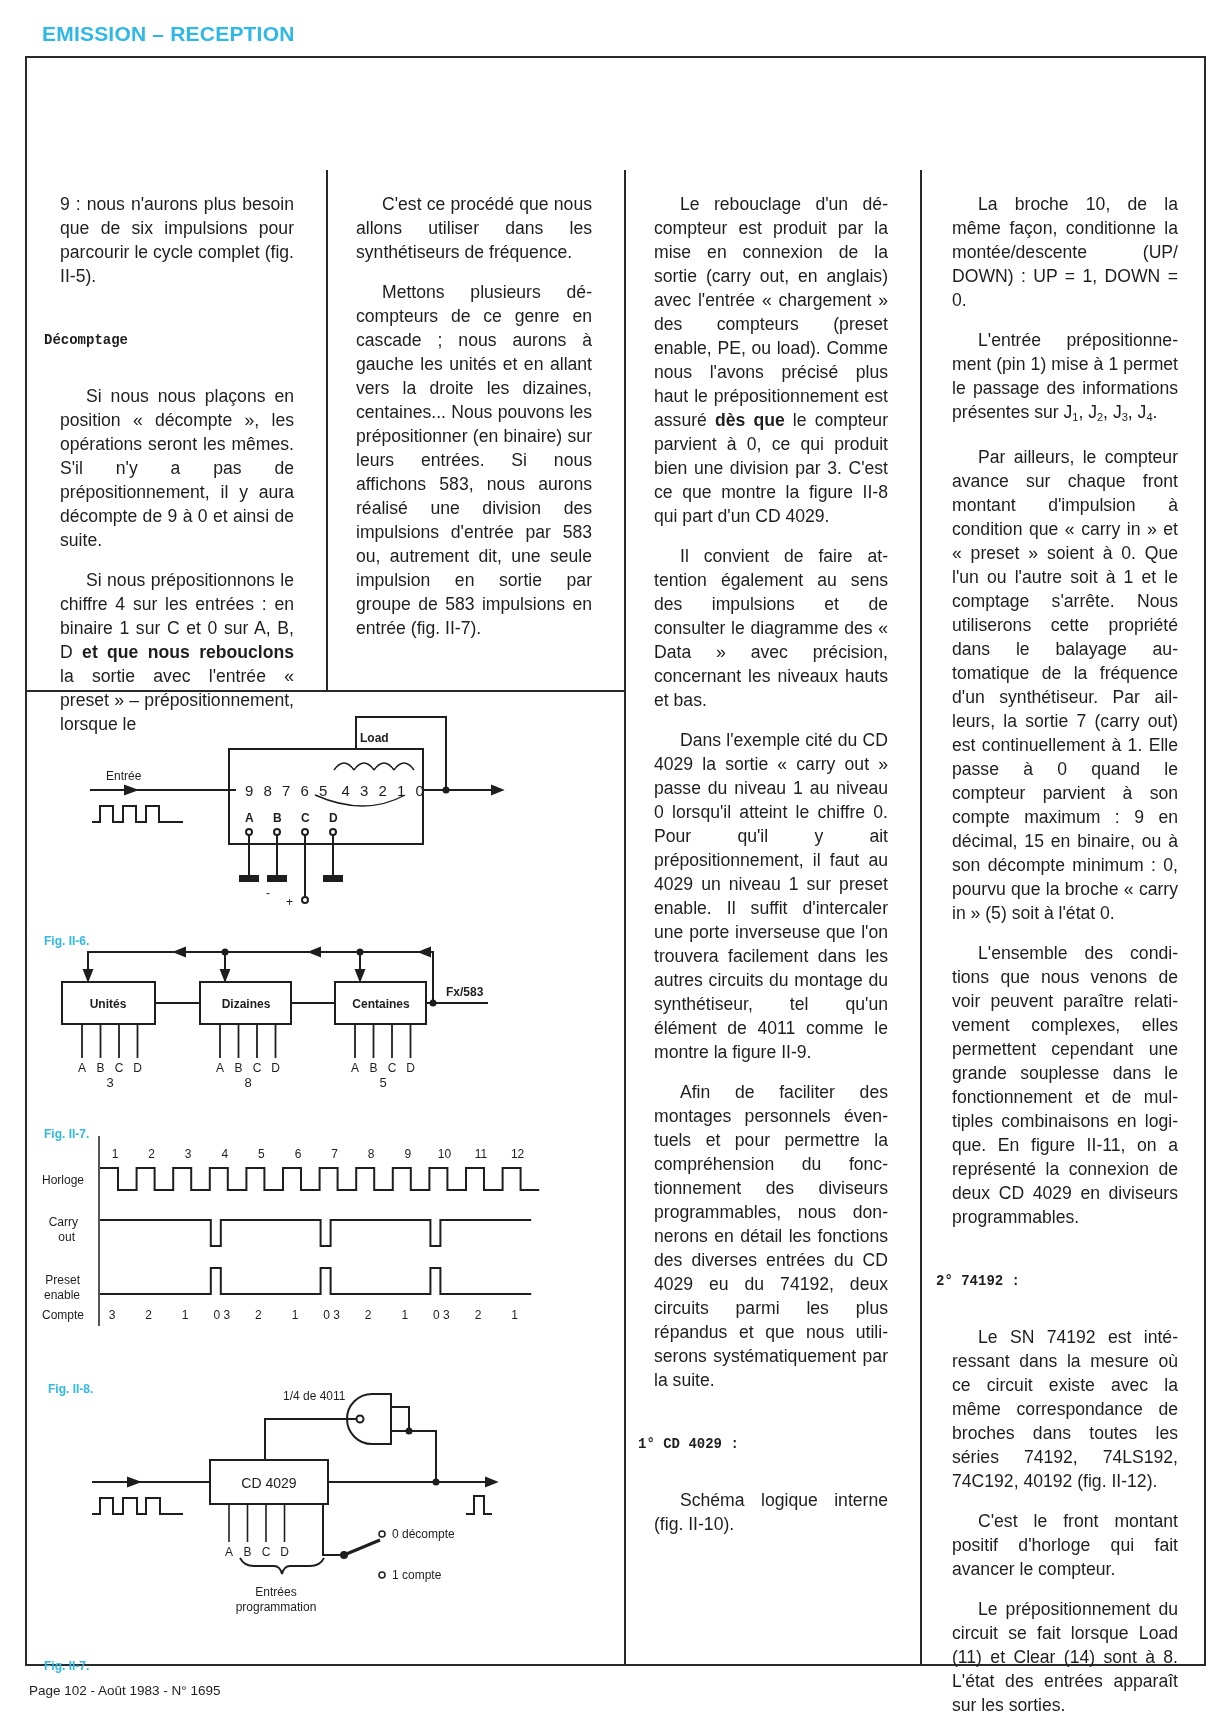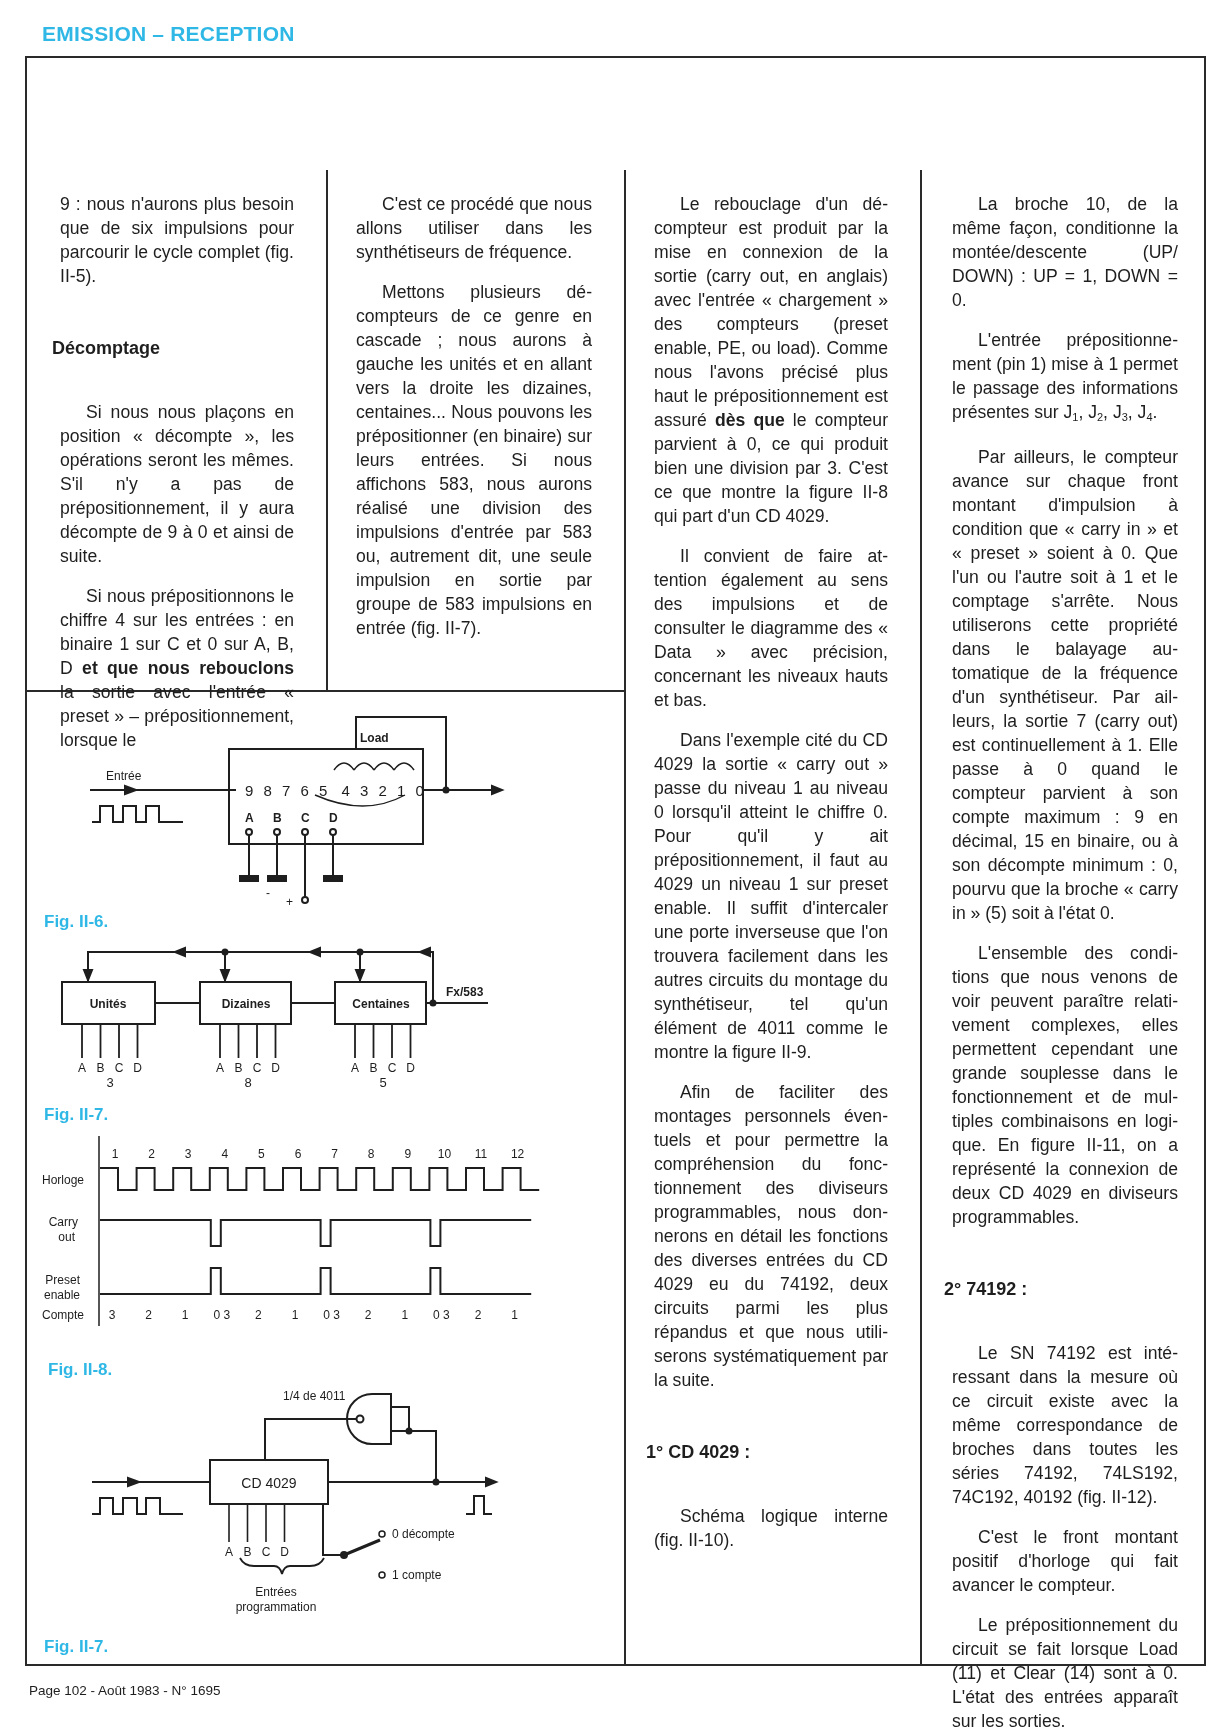--- a/index.html
+++ b/index.html
@@ -2,29 +2,29 @@
 <html><head>
 <meta charset="utf-8">
 <style>
   html, body { margin: 0; padding: 0; background: #ffffff; }
   body { width: 1232px; height: 1728px; position: relative; overflow: hidden; font-family: "Liberation Sans", "DejaVu Sans", sans-serif; color: #1e1e1e; }
   .header-title { position: absolute; left: 27px; top: 22px; font-size: 21px; font-weight: bold; color: #2fb8e6; letter-spacing: 0.2px; margin-left: 15px; }
   .frame { position: absolute; left: 25px; top: 56px; width: 1181px; height: 1610px; border: 2px solid #2a2a2a; box-sizing: border-box; }
   .col { position: absolute; font-size: 17.6px; line-height: 24px; text-align: justify; hyphens: manual; }
   .col p { margin: 16px; text-indent: 26px; }
   .col p.noindent { text-indent: 0; }
-  .col h3 { margin: 8px; font-size: 18px; font-weight: bold; text-indent: 0; }
+  .col h3 { margin: 0; font-size: 14px; font-weight: bold; text-indent: 0; font-family: Liberation Mono, monospace; }
   .col b { font-weight: bold; }
   .col1 { left: 44px; top: 176px; width: 266px; }
   .col2 { left: 340px; top: 176px; width: 268px; }
   .col3 { left: 638px; top: 176px; width: 266px; }
   .col4 { left: 936px; top: 176px; width: 258px; }
   .vline { position: absolute; width: 2px; background: #2a2a2a; }
   .hline { position: absolute; height: 2px; background: #2a2a2a; }
-  .fig-caption { position: absolute; font-size: 17px; font-weight: bold; color: #2fb8e6; }
+  .fig-caption { position: absolute; font-size: 12px; font-weight: bold; color: #2fb8e6; margin-top: 22px; }
   .fig { position: absolute; }
   .fig svg { overflow: visible; }
   .fig text { font-family: "Liberation Sans", "DejaVu Sans", sans-serif; fill: #1e1e1e; }
   .footer { position: absolute; left: 29px; top: 1683px; font-size: 13.5px; font-weight: normal; color: #1e1e1e; }
   .sub { font-size: 11px; vertical-align: -3px; }
   .spacer { height: 24px; }
 </style>
 </head>
 <body>
 
@@ -65,21 +65,21 @@
 <div class="col col4">
   <p>La broche 10, de la même façon, conditionne la montée/descente (UP/ DOWN) : UP = 1, DOWN = 0.</p>
   <p><span>L'entrée prépositionne­ment (pin 1) mise à 1 per­met le passage des infor­mations présentes sur J</span><span class="sub">1</span>, J<span class="sub">2</span>, J<span class="sub">3</span>, J<span class="sub">4</span>.</p>
   <p>Par ailleurs, le compteur avance sur chaque front montant d'impulsion à condition que « carry in » et « preset » soient à 0. Que l'un ou l'autre soit à 1 et le comptage s'arrête. Nous utiliserons cette pro­priété dans le balayage au­tomatique de la fréquence d'un synthétiseur. Par ail­leurs, la sortie 7 (carry out) est continuellement à 1. Elle passe à 0 quand le compteur parvient à son compte maximum : 9 en décimal, 15 en binaire, ou à son décompte minimum : 0, pourvu que la broche « carry in » (5) soit à l'état 0.</p>
   <p>L'ensemble des condi­tions que nous venons de voir peuvent paraître relati­vement complexes, elles permettent cependant une grande souplesse dans le fonctionnement et de mul­tiples combinaisons en logi­que. En figure II-11, on a représenté la connexion de deux CD 4029 en diviseurs programmables.</p>
   <div class="spacer"></div>
   <h3>2° 74192 :</h3>
   <div style="height:16px"></div>
   <p>Le SN 74192 est inté­ressant dans la mesure où ce circuit existe avec la même correspondance de broches dans toutes les séries 74192, 74LS192, 74C192, 40192 (fig. II-12).</p>
   <p>C'est le front montant positif d'horloge qui fait avancer le compteur.</p>
-  <p>Le prépositionnement du circuit se fait lorsque Load (11) et Clear (14) sont à 0. L'état des entrées apparaît sur les sorties.</p>
+  <p>Le prépositionnement du circuit se fait lorsque Load (11) et Clear (14) sont à 8. L'état des entrées apparaît sur les sorties.</p>
 </div>
 
 <div class="fig" style="left:20px; top:700px; width:600px; height:220px;">
   <svg width="600" height="220" stroke="#1e1e1e" fill="none" stroke-width="2">
 
     <line x1="70" y1="90" x2="216" y2="90"></line>
     <polygon points="105,86 116,90 105,94" fill="#1e1e1e"></polygon>
     <text x="86" y="80" font-size="12" stroke="none">Entrée</text>
 
     <polyline points="72,122 80,122 80,106 93,106 93,122 103,122 103,106 116,106 116,122 126,122 126,106 139,106 139,122 163,122"></polyline>

